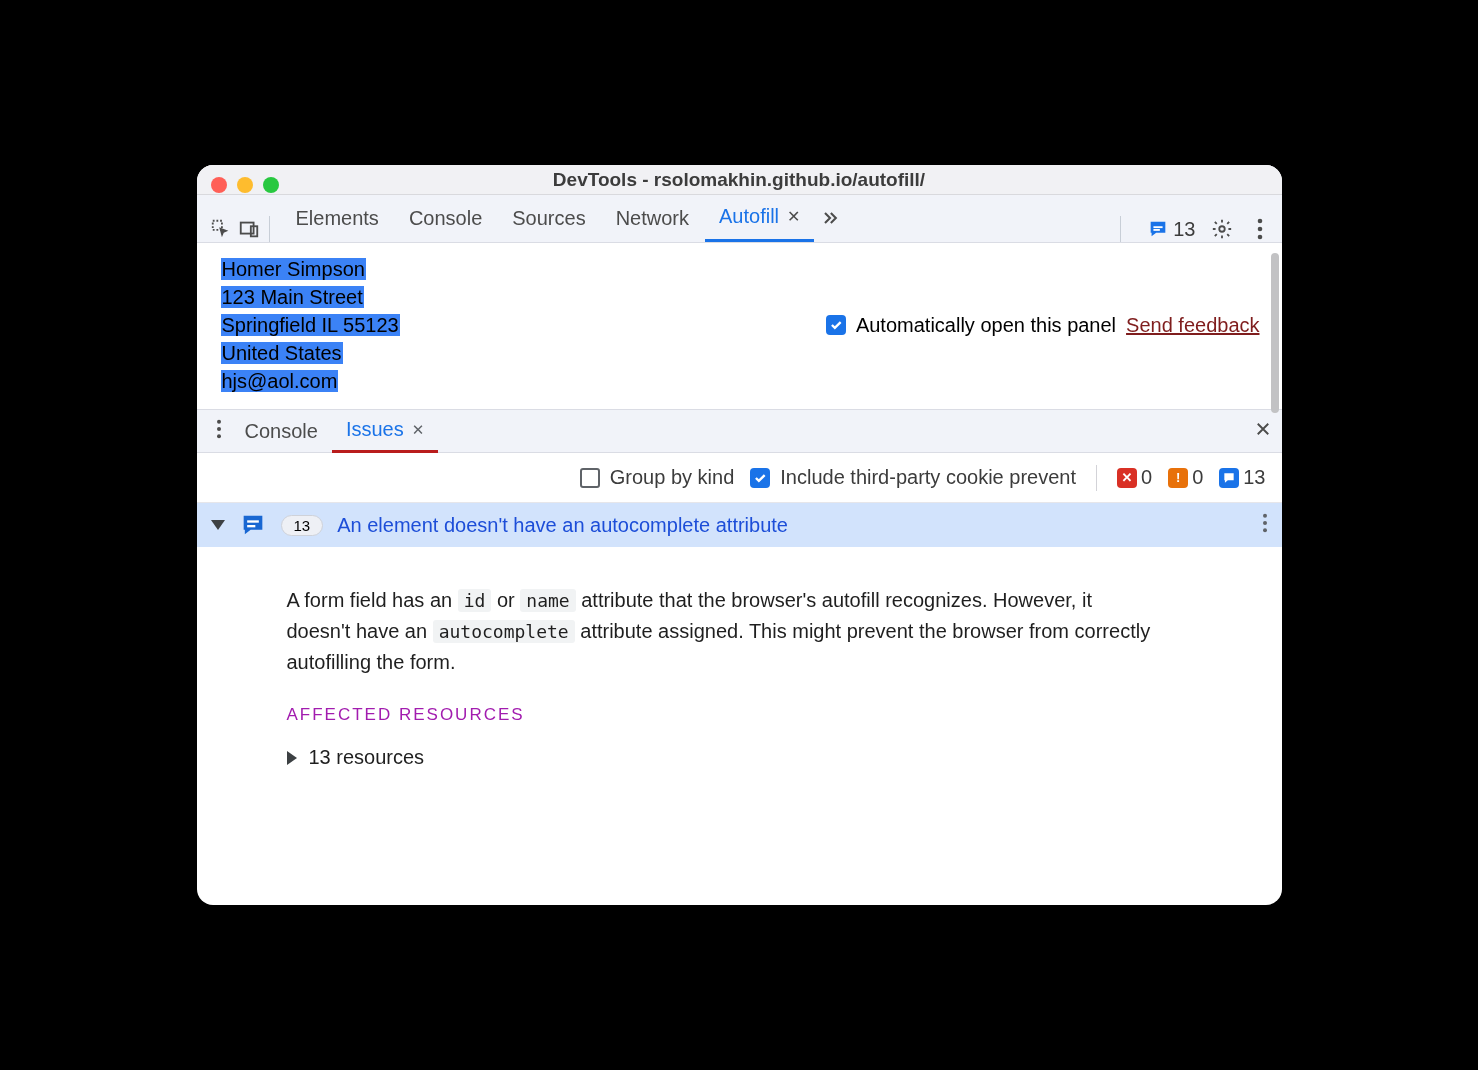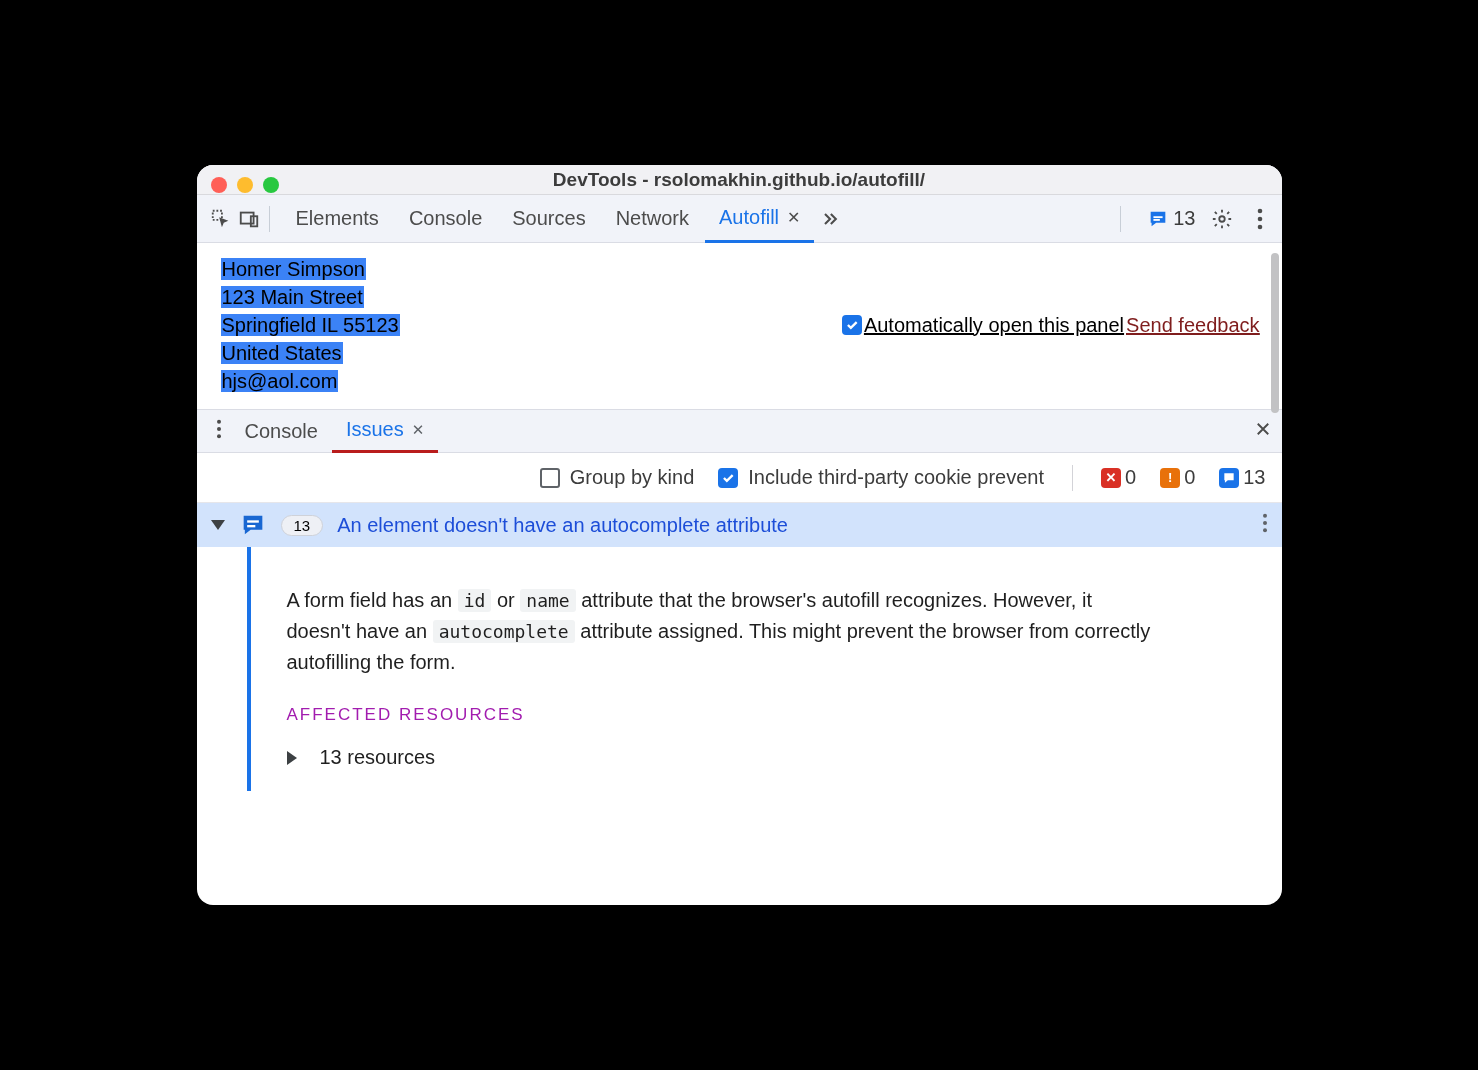--- a/index.html
+++ b/index.html
@@ -28,21 +28,21 @@
   .traffic { position:absolute; left:14px; top:12px; display:flex; gap:10px; }
   .dot { width:16px; height:16px; border-radius:50%; }
   .dot.red{background:#ff5f57}
   .dot.yel{background:#febc2e}
   .dot.grn{background:#28c840}
   .title { font-weight:600; color:#3c3c3c; font-size:19px;}
 
   .toolbar {
     height:48px; background:#f1f3f9;
     border-bottom:1px solid #dadce4;
-    display:flex; align-items:center;
+    display:flex; align-items:flex-end;
     padding:0 10px;
     font-size:20px;
     color:#4c4c4c;
   }
   .tb-left { display:flex; align-items:center; gap:0; }
   .tb-icon { width:28px; display:inline-flex; align-items:center; justify-content:center; color:#4c4c4c;}
   .tb-divider { width:1px; height:26px; background:#c8ced7; margin:0 12px 0 6px;}
   .tabs { display:flex; align-items:center; flex:1; gap:2px;}
   .tab { padding:0 14px; height:48px; display:flex; align-items:center; gap:6px; cursor:pointer; color:#4c4c4c;}
   .tab.active { color:#1a73e8; border-bottom:3px solid #1a73e8; }
@@ -54,21 +54,21 @@
   .gear, .more { color:#4c4c4c; width:24px; display:inline-flex; justify-content:center;}
 
   .content-top {
     display:flex; justify-content:space-between;
     padding:12px 22px 14px 12px;
     position:relative;
   }
   .scrollbar-thumb { position:absolute; right:3px; top:10px; width:8px; height:160px; background:#c2c2c4; border-radius:4px;}
   .autofill-data { font-size:20px; line-height:1.4; }
   .autofill-data span { background:#3b82f6; padding:0 1px;margin-left:12px; }
-  .top-right { display:flex; align-items:center; gap:2px; font-size:20px;text-decoration:underline; }
+  .top-right { display:flex; align-items:center; gap:10px; font-size:20px; }
   .checkbox { width:20px; height:20px; border-radius:4px; background:#1a73e8; display:inline-flex; align-items:center; justify-content:center; }
   .checkbox svg { width:14px; height:14px; }
   .checkbox.empty { background:#fff; border:2px solid #5f6368; border-radius:3px;}
   .link { color:#7f1d1d; text-decoration:underline; cursor:pointer;}
 
   .drawer-tabs {
     height:44px; background:#f1f3f9;
     border-top:1px solid #dadce4;
     border-bottom:1px solid #dadce4;
     display:flex; align-items:center; padding:0 10px;
@@ -77,21 +77,21 @@
   .drawer-tabs .more-v { width:24px; text-align:center;}
   .drawer-tab { padding:0 14px; height:44px; display:flex; align-items:center; gap:8px;}
   .drawer-tab.active { color:#1a73e8; border-bottom:3px solid #b91c1c;}
   .drawer-tab .x { color:#5f6368; font-size:15px;}
   .drawer-tabs .spacer { flex:1;}
   .drawer-close { color:#4c4c4c; font-size:20px; cursor:pointer;}
 
   .filter-bar {
     height:50px; border-bottom:1px solid #e6e6ea;
     display:flex; align-items:center; justify-content:flex-end;
-    padding:0 16px; gap:24px;
+    padding:0 16px; gap:16px;
     font-size:20px; color:#3c3c3c;
   }
   .fb-item { display:flex; align-items:center; gap:10px;}
   .fb-divider { width:1px; height:26px; background:#d3d3d8; margin:0 4px;}
   .sev { display:flex; align-items:center; gap:4px;}
   .sev-badge { width:20px; height:20px; border-radius:4px; display:inline-flex; align-items:center; justify-content:center; color:#fff; font-size:13px; font-weight:700;}
   .sev-badge.err{background:#d93025}
   .sev-badge.warn{background:#e8710a}
   .sev-badge.info{background:#1a73e8}
   .sev .cnt { color:#3c3c3c; font-size:20px;}
@@ -101,26 +101,26 @@
     display:flex; align-items:center;
     padding:8px 14px; gap:14px;
     font-size:20px;
   }
   .caret-down { width:0; height:0; border-left:7px solid transparent; border-right:7px solid transparent; border-top:10px solid #3c4043;}
   .issue-icon { width:28px; height:28px; color:#1967d2;}
   .count-pill { background:#eef0f5; border:1px solid #cfd2d9; border-radius:999px; padding:1px 12px; font-size:15px;}
   .issue-title { flex:1; color:#1d4ed8; }
   .issue-menu { color:#5f6368; font-size:20px;}
 
-  .issue-body { display:flex; }
+  .issue-body { display:flex;align-items:flex-end; }
   .blue-bar { width:4px; background:#1a73e8; margin-left:50px; }
   .issue-text { padding:18px 30px 18px 36px; font-size:20px; color:#1f1f1f; line-height:1.55; max-width:940px;}
   .issue-text code { background:#f1f3f4; padding:1px 6px; border-radius:3px; font-family: ui-monospace, Menlo, Consolas, monospace; font-size:18px;}
   .affected-h { letter-spacing:2px; font-size:17px; color:#a21caf; margin-top:24px;}
-  .resources-line { display:flex; align-items:center; gap:23px; margin-top:14px; font-size:20px;}
+  .resources-line { display:flex; align-items:center; gap:12px; margin-top:14px; font-size:20px;}
   .caret-right { width:0; height:0; border-top:7px solid transparent; border-bottom:7px solid transparent; border-left:10px solid #3c4043;}
 </style>
 </head>
 <body>
 
 <div class="window">
 
   <div class="titlebar">
     <div class="traffic">
       <div class="dot red"></div>

